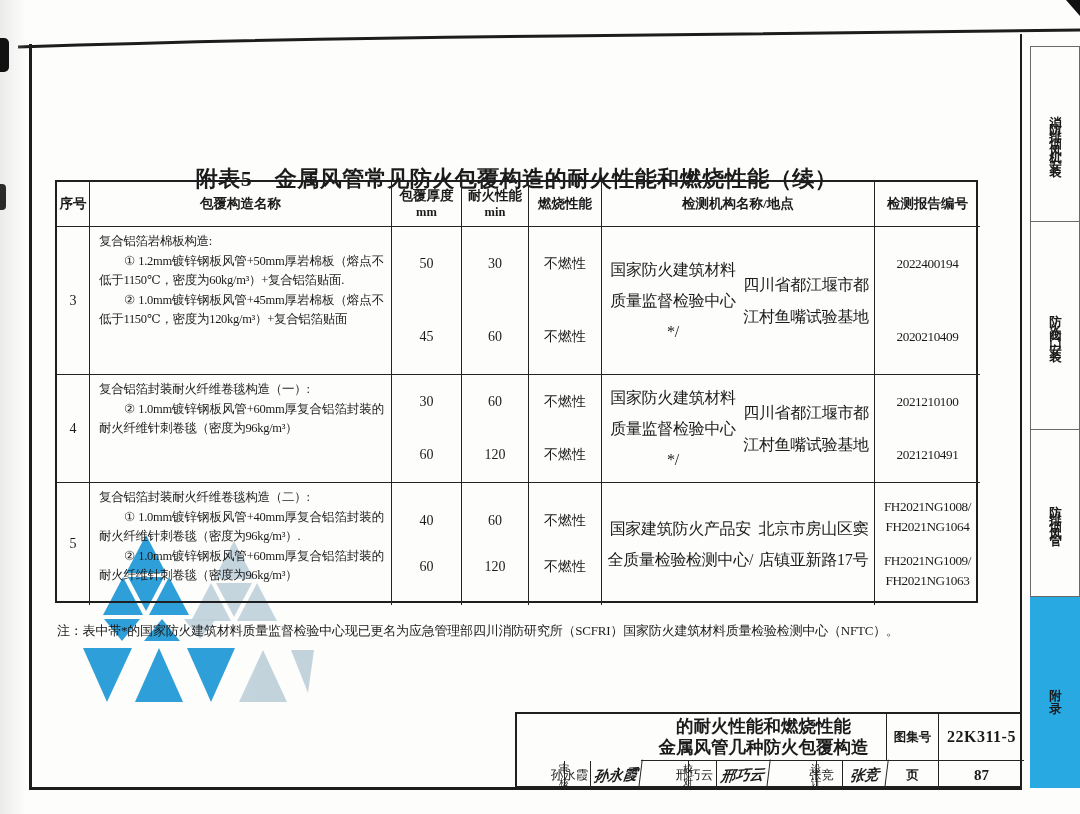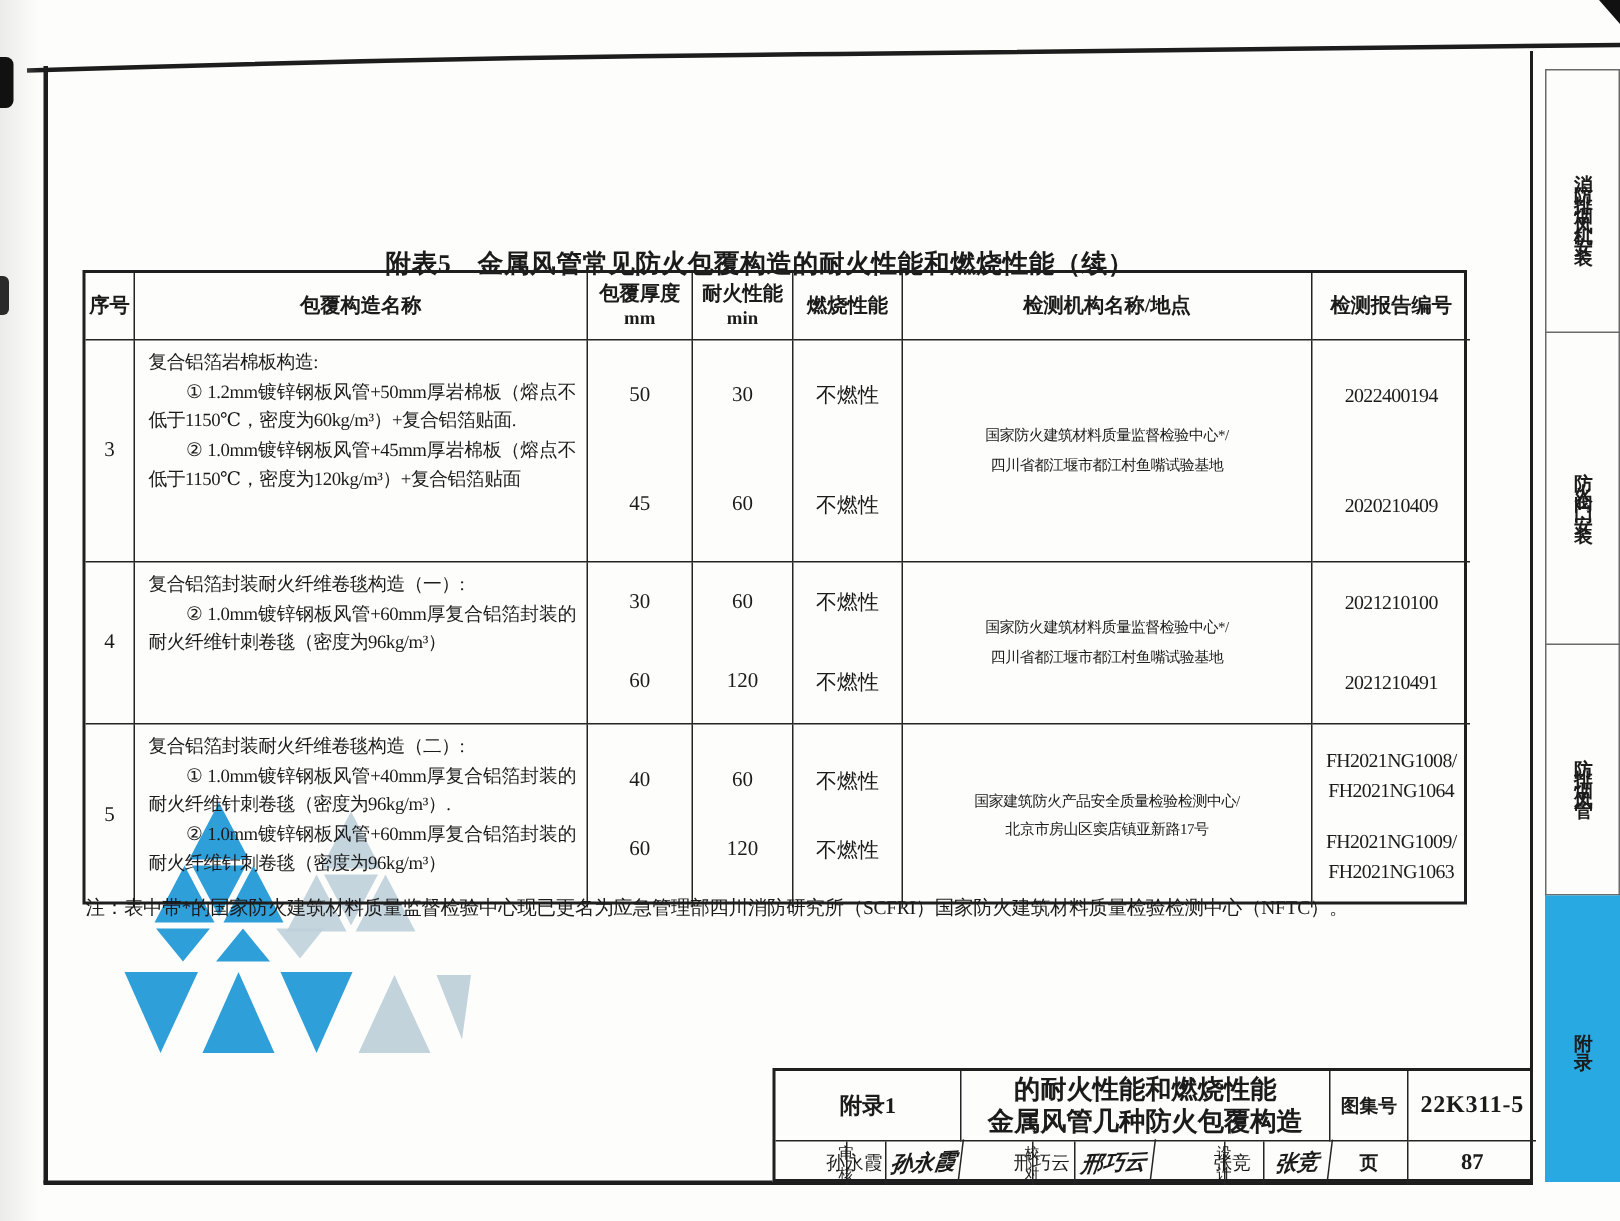--- a/index.html
+++ b/index.html
@@ -11,47 +11,47 @@
   .frame-left{left:29px;top:44px;width:3px;height:745px;background:#1d1d1d;}
   .frame-right{left:1020px;top:34px;width:2px;height:755px;background:#1d1d1d;}
   .frame-bottom{left:29px;top:787px;width:993px;height:3px;background:#1d1d1d;}
   .artifact1{left:0;top:38px;width:9px;height:34px;background:#111;border-radius:0 5px 5px 0;}
   .artifact2{left:0;top:184px;width:6px;height:26px;background:#2a2a2a;border-radius:0 4px 4px 0;}
   .corner-mark{left:1066px;top:0;width:14px;height:16px;background:#111;
                clip-path:polygon(100% 0,0 0,100% 100%);}
   .edge-shade{left:0;top:0;width:26px;height:814px;background:linear-gradient(90deg,#d9d9d5,rgba(255,255,255,0));opacity:.5;}
 
   
-  .doc-title{left:45px;top:164px;width:923px;text-align:center;font-size:17px;font-weight:700;letter-spacing:.5px;}
+  .doc-title{left:55px;top:164px;width:923px;text-align:center;font-size:22px;font-weight:700;letter-spacing:.5px;}
 
   
   .tbl{left:55px;top:180px;width:923px;height:423px;display:grid;
        grid-template-columns:33px 302px 70px 67px 73px 273px 105px;
        grid-template-rows:45px 148px 108px 122px;
        border:2.4px solid #1f1f1f;box-sizing:border-box;background:transparent;z-index:2;}
   .cell{border-right:1.4px solid #242424;border-bottom:1.4px solid #242424;box-sizing:border-box;
         display:flex;align-items:center;justify-content:center;overflow:hidden;}
   .cell.last-col{border-right:none;}
   .cell.last-row{border-bottom:none;}
   .hcell{flex-direction:column;font-weight:700;font-size:13.5px;line-height:1.25;text-align:center;}
   .hunit{font-size:12.5px;font-weight:700;font-family:"Liberation Serif",serif;}
   .namecell{flex-direction:column;align-items:stretch;justify-content:flex-start;
             padding:5px 7px 0 9px;font-size:12.5px;line-height:19.5px;letter-spacing:-.3px;text-align:justify;}
   .namecell .item{text-indent:2em;}
   .numcell{flex-direction:column;font-size:14px;}
   .vals{display:flex;flex-direction:column;height:100%;width:100%;align-items:center;}
   .vals.sa{justify-content:space-around;}
   .vals.se{justify-content:space-evenly;}
-  .agcell{flex-direction:column;font-size:10px;line-height:1.95;text-align:center;letter-spacing:-.3px;padding:0 3px;}
+  .agcell{flex-direction:row;font-size:16px;line-height:1.95;text-align:center;letter-spacing:-.3px;padding:0 3px;}
   .repcell{font-size:13.2px;letter-spacing:-.4px;}
   .repgrp{display:flex;flex-direction:column;align-items:center;line-height:1.5;}
   .seq{font-size:14px;}
 
   
-  .note{left:57px;top:596px;width:1000px;font-size:13px;letter-spacing:-.2px;white-space:nowrap;z-index:2;}
+  .note{left:57px;top:622px;width:1000px;font-size:13px;letter-spacing:-.2px;white-space:nowrap;z-index:2;}
 
   
   .wm{left:70px;top:525px;z-index:1;}
 
   
   .tblock{left:515px;top:712px;width:507px;height:76px;display:grid;
           grid-template-columns:32px 42px 50px 32px 44px 52px 32px 42px 44px 52px 85px;
           grid-template-rows:47px 29px;border:2.4px solid #1f1f1f;box-sizing:border-box;background:#fdfdfc;z-index:3;}
   .tb{border-right:1.3px solid #242424;border-bottom:1.3px solid #242424;box-sizing:border-box;
       display:flex;align-items:center;justify-content:center;overflow:visible;}
@@ -262,21 +262,20 @@
             <span>FH2021NG1009/</span>
             <span>FH2021NG1063</span>
           </span>
       </div>
     </div>
   </div>
 
   <div class="abs note">注：表中带*的国家防火建筑材料质量监督检验中心现已更名为应急管理部四川消防研究所（SCFRI）国家防火建筑材料质量检验检测中心（NFTC）。</div>
 
   <div class="abs tblock">
-    <div class="tb appendix">附录1</div>
     <div class="tb btitle">
       <span>的耐火性能和燃烧性能</span>
       <span>金属风管几种防火包覆构造</span>
     </div>
     <div class="tb atlas-label">图集号</div>
     <div class="tb rend atlas-no">22K311-5</div>
 
     <div class="tb bend role">审核</div>
     <div class="tb bend pname">孙永霞</div>
     <div class="tb bend sig">孙永霞</div>

